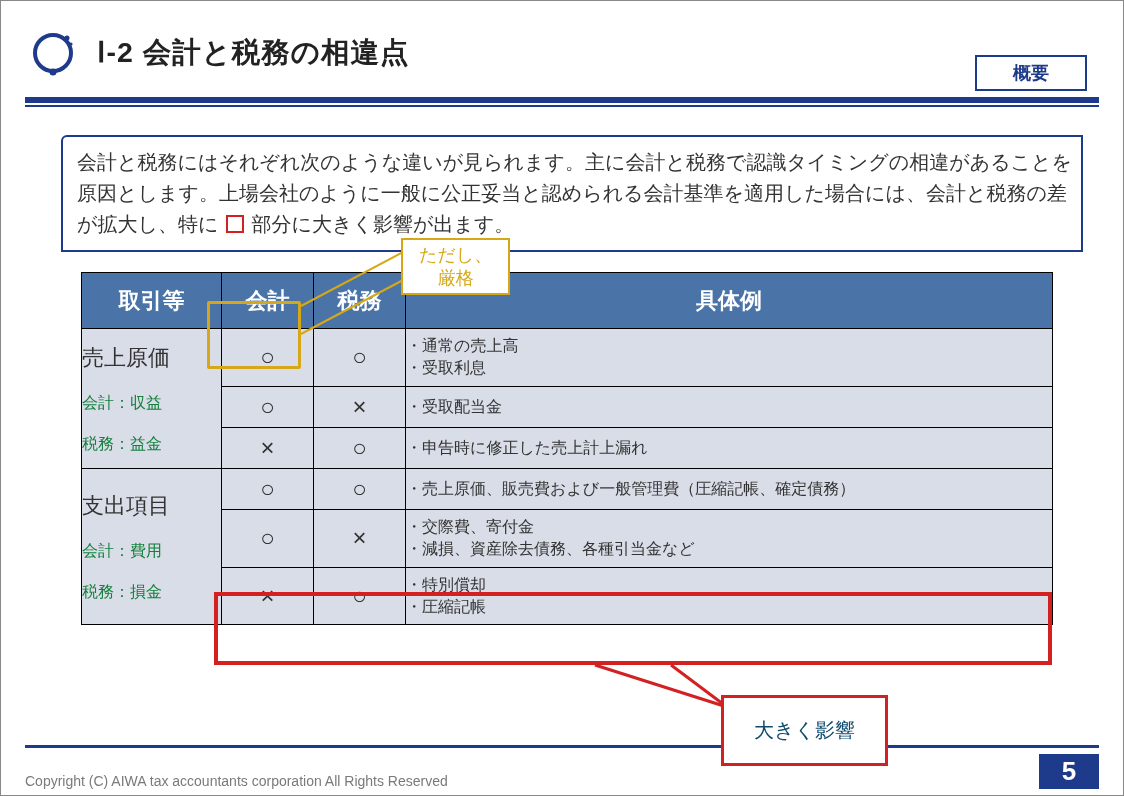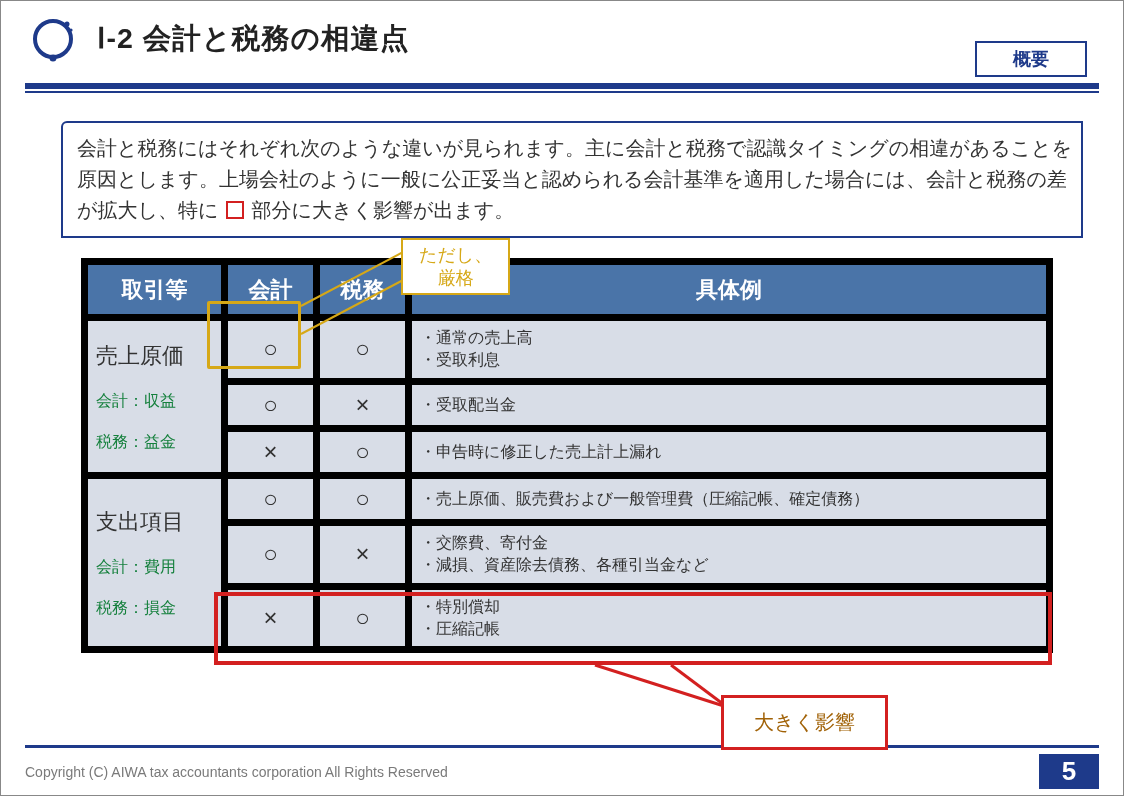--- a/index.html
+++ b/index.html
@@ -10,21 +10,21 @@
     font-family: "Meiryo", "Hiragino Kaku Gothic Pro", sans-serif;
     color: #333;
     position: relative;
     border: 1px solid #888;
   }
 
   
   .header {
     display: flex;
     align-items: center;
-    padding: 0 24px 0 24px;
+    padding: 14px 24px 0 24px;
   }
   .logo {
     width: 56px;
     height: 56px;
     display: flex;
     align-items: center;
     justify-content: center;
     margin-right: 16px;
   }
   .logo svg { display: block; }
@@ -74,22 +74,22 @@
   }
 
   
   .tbl {
     margin: 0 60px 0 80px;
     border-collapse: collapse;
     width: 972px;
     font-size: 20px;
   }
   .tbl th, .tbl td {
-    border: 7px solid #000000;
-    padding: 6px 8px;
+    border: 1px solid #000000;
+    padding: 6px 0;
     vertical-align: middle;
   }
   .tbl thead th {
     background: #4a74a8;
     color: #fff;
     font-weight: 700;
     text-align: center;
     font-size: 22px;
     height: 56px;
   }
@@ -138,23 +138,23 @@
     text-align: center;
     line-height: 1.25;
     z-index: 4;
   }
   .callout-gold {
     border: 2px solid #d6a817;
     color: #d6a817;
   }
   .callout-red {
     border: 3px solid #d32020;
-    color: #a16207;
+    color: #0c4a6e;
     font-size: 20px;
-    padding: 12px 30px;
+    padding: 20px 30px;
   }
   svg.connector {
     position: absolute;
     z-index: 2;
     pointer-events: none;
   }
 
   
   .red-row-box {
     position: absolute;
@@ -174,21 +174,21 @@
     right: 0;
     bottom: 0;
   }
   .footer-rule {
     height: 3px;
     background: #1e3a8a;
     margin: 0 24px 0 24px;
   }
   .footer-bar {
     display: flex;
-    align-items: center;
+    align-items: flex-end;
     padding: 6px 24px 6px 24px;
   }
   .copyright {
     font-size: 14px;
     color: #7a7a7a;
   }
   .page-no {
     margin-left: auto;
     background: #1e3a8a;
     color: #fff;

